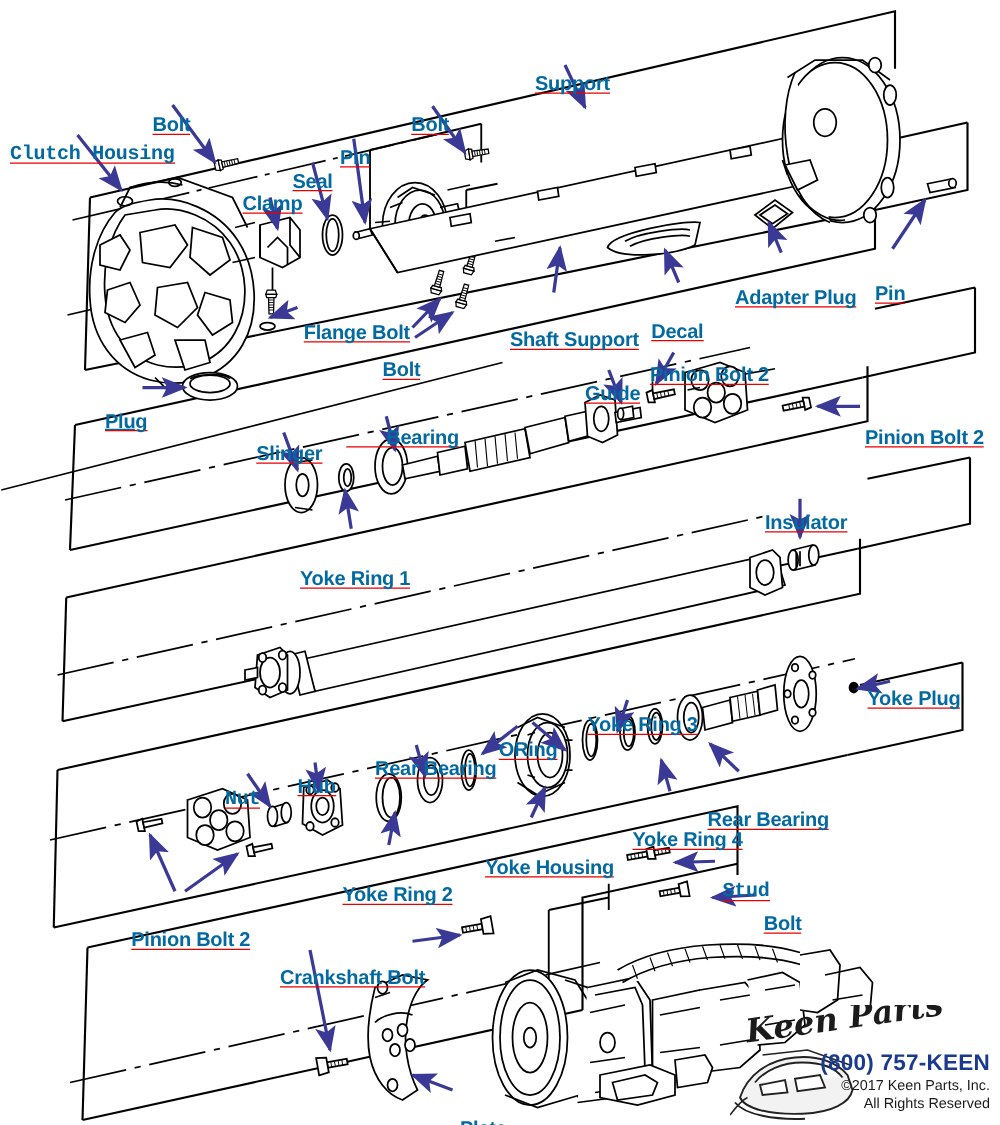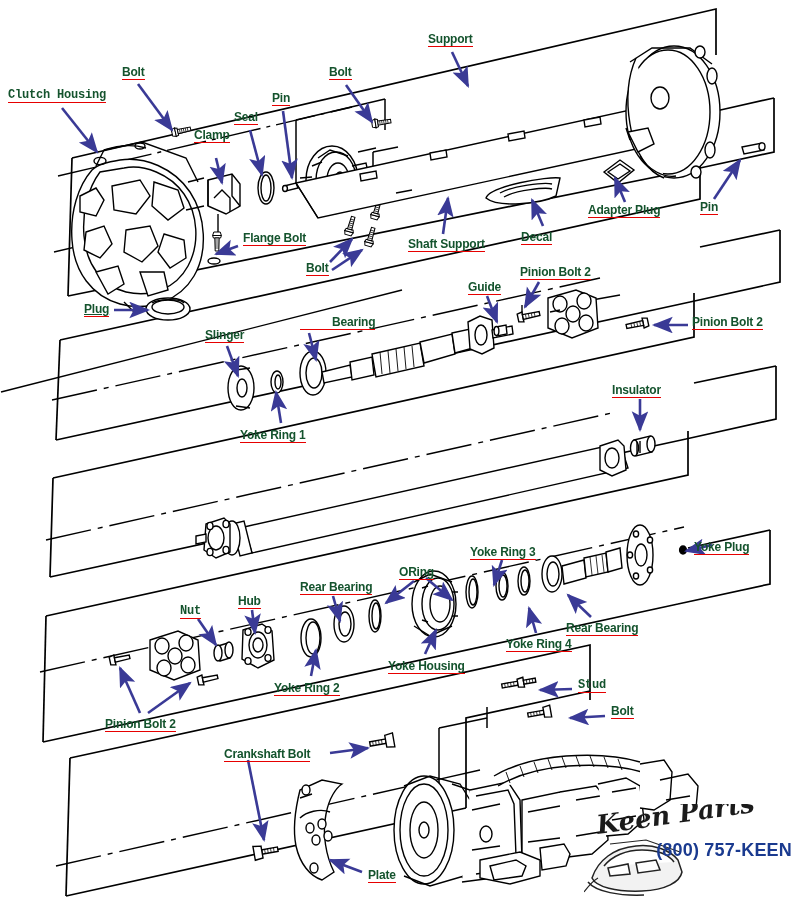--- a/index.html
+++ b/index.html
@@ -1,23 +1,23 @@
 <!DOCTYPE html>
 <html><head>
 <meta charset="utf-8">
 <title>Parts Diagram</title>
 <style>
   html,body{margin:0;padding:0;background:#ffffff;}
   body{width:800px;height:900px;overflow:hidden;
        font-family:"Liberation Sans","DejaVu Sans",sans-serif;}
   #stage{position:relative;width:800px;height:900px;background:#fff;}
   #art{position:absolute;left:0;top:0;width:800px;height:900px;}
-  .lbl{position:absolute;color:#14532d;font-weight:bold;font-size:12px;
+  .lbl{position:absolute;color:#0369a1;font-weight:bold;font-size:16px;
        line-height:13px;white-space:nowrap;letter-spacing:-0.2px;
-       border-bottom:1.6px solid #e60000;padding-bottom:0px;}
+       border-bottom:1.6px solid #e60000;padding-bottom:0px;margin-top:28px;}
   .logoblk{position:absolute;right:4px;bottom:4px;width:212px;height:92px;}
   .phone{position:absolute;right:4px;top:36px;color:#1a3a8f;font-weight:bold;
          font-size:18px;letter-spacing:0.2px;white-space:nowrap;}
   .copy{position:absolute;right:4px;top:58px;color:#1b1b1b;font-size:11.5px;
         text-align:right;line-height:14px;white-space:nowrap;}
 </style>
 </head>
 <body>
 
 <div id="stage">
@@ -512,27 +512,27 @@
       <div class="lbl" style="left: 329px; top: 66px;">Bolt</div>
       <div class="lbl" style="left: 428px; top: 33px;">Support</div>
       <div class="lbl" style="left: 588px; top: 204px;">Adapter Plug</div>
       <div class="lbl" style="left: 700px; top: 201px;">Pin</div>
       <div class="lbl" style="left: 243px; top: 232px;">Flange Bolt</div>
       <div class="lbl" style="left: 306px; top: 262px;">Bolt</div>
       <div class="lbl" style="left: 408px; top: 238px;">Shaft Support</div>
       <div class="lbl" style="left: 521px; top: 231px;">Decal</div>
       <div class="lbl" style="left: 84px; top: 303px; text-decoration: underline;">Plug</div>
       <div class="lbl" style="left: 205px; top: 329px;">Slinger</div>
-      <div class="lbl" style="left: 300px; top: 316px; padding-left: 32px;">Bearing</div>
+      <div class="lbl" style="left: 277px; top: 316px; padding-left: 32px;">Bearing</div>
       <div class="lbl" style="left: 240px; top: 429px; text-align: right;">Yoke Ring 1</div>
       <div class="lbl" style="left: 468px; top: 281px;">Guide</div>
       <div class="lbl" style="left: 520px; top: 266px;">Pinion Bolt 2</div>
       <div class="lbl" style="left: 692px; top: 316px;">Pinion Bolt 2</div>
       <div class="lbl" style="left: 612px; top: 384px;">Insulator</div>
-      <div class="lbl" style="left: 694px; top: 541px;">Yoke Plug</div>
+      <div class="lbl" style="left: 694px; top: 525px;">Yoke Plug</div>
       <div class="lbl" style="left: 180px; top: 605px; font-family: Liberation Mono, monospace;">Nut</div>
       <div class="lbl" style="left: 238px; top: 595px;">Hub</div>
       <div class="lbl" style="left: 300px; top: 581px;">Rear Bearing</div>
       <div class="lbl" style="left: 399px; top: 566px;">ORing</div>
       <div class="lbl" style="left: 470px; top: 546px;">Yoke Ring 3</div>
       <div class="lbl" style="left: 388px; top: 660px;">Yoke Housing</div>
       <div class="lbl" style="left: 274px; top: 682px;">Yoke Ring 2</div>
       <div class="lbl" style="left: 506px; top: 638px;">Yoke Ring 4</div>
       <div class="lbl" style="left: 566px; top: 622px;">Rear Bearing</div>
       <div class="lbl" style="left: 105px; top: 718px;">Pinion Bolt 2</div>
@@ -550,15 +550,19 @@
         <path d="M20,62 C28,52 42,46 58,46 C72,46 84,50 90,58" fill="#fff"></path>
         <path d="M24,64 L44,60 L46,70 L26,72 Z" fill="#fff"></path>
         <path d="M52,59 L72,56 L76,66 L54,69 Z" fill="#fff"></path>
         <path d="M4,78 C12,88 36,92 60,91"></path>
         <path d="M26,40 L62,36 L96,48" stroke-width="1.2"></path>
         <path d="M0,88 C6,80 10,76 14,74" stroke-width="1.2"></path>
       </g>
       <text x="14" y="30" font-family="DejaVu Serif, serif" font-style="italic" font-weight="bold" font-size="26" fill="#1b1b1b" transform="rotate(-8 14 30)">Keen Parts</text>
     </svg>
     <div class="phone">(800) 757-KEEN</div>
+    <div class="copy">
+      <div>©2017 Keen Parts, Inc.</div>
+      <div>All Rights Reserved</div>
+    </div>
   </div>
 
 </div>
 
 </body></html>

